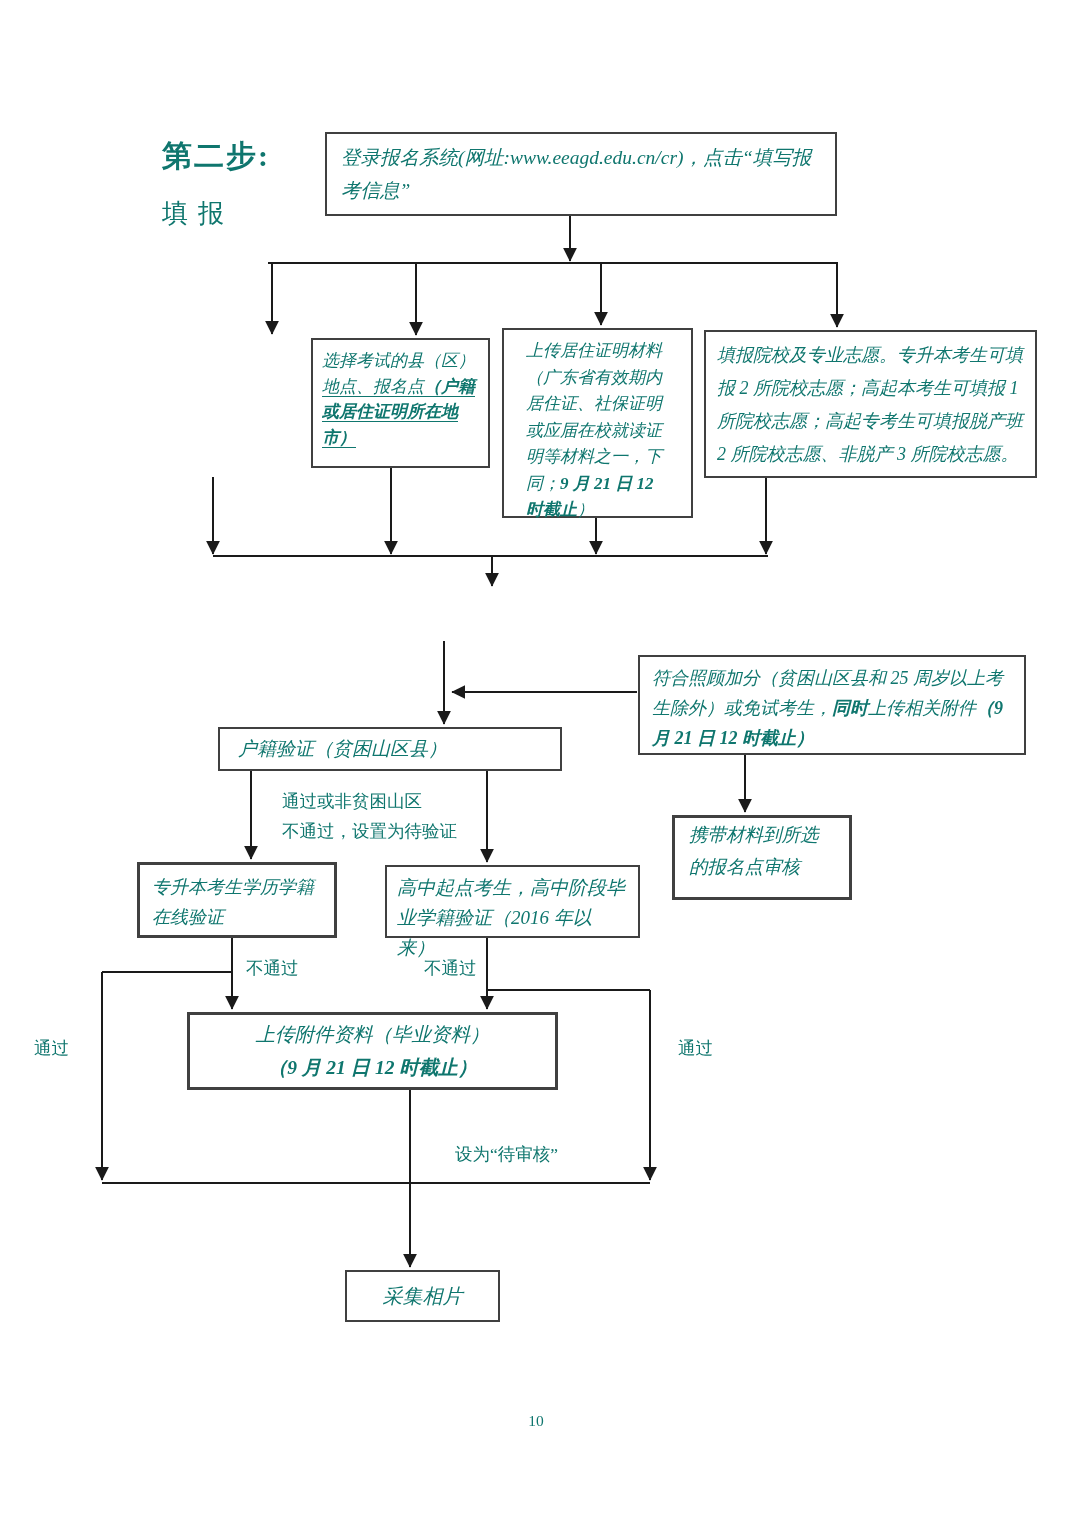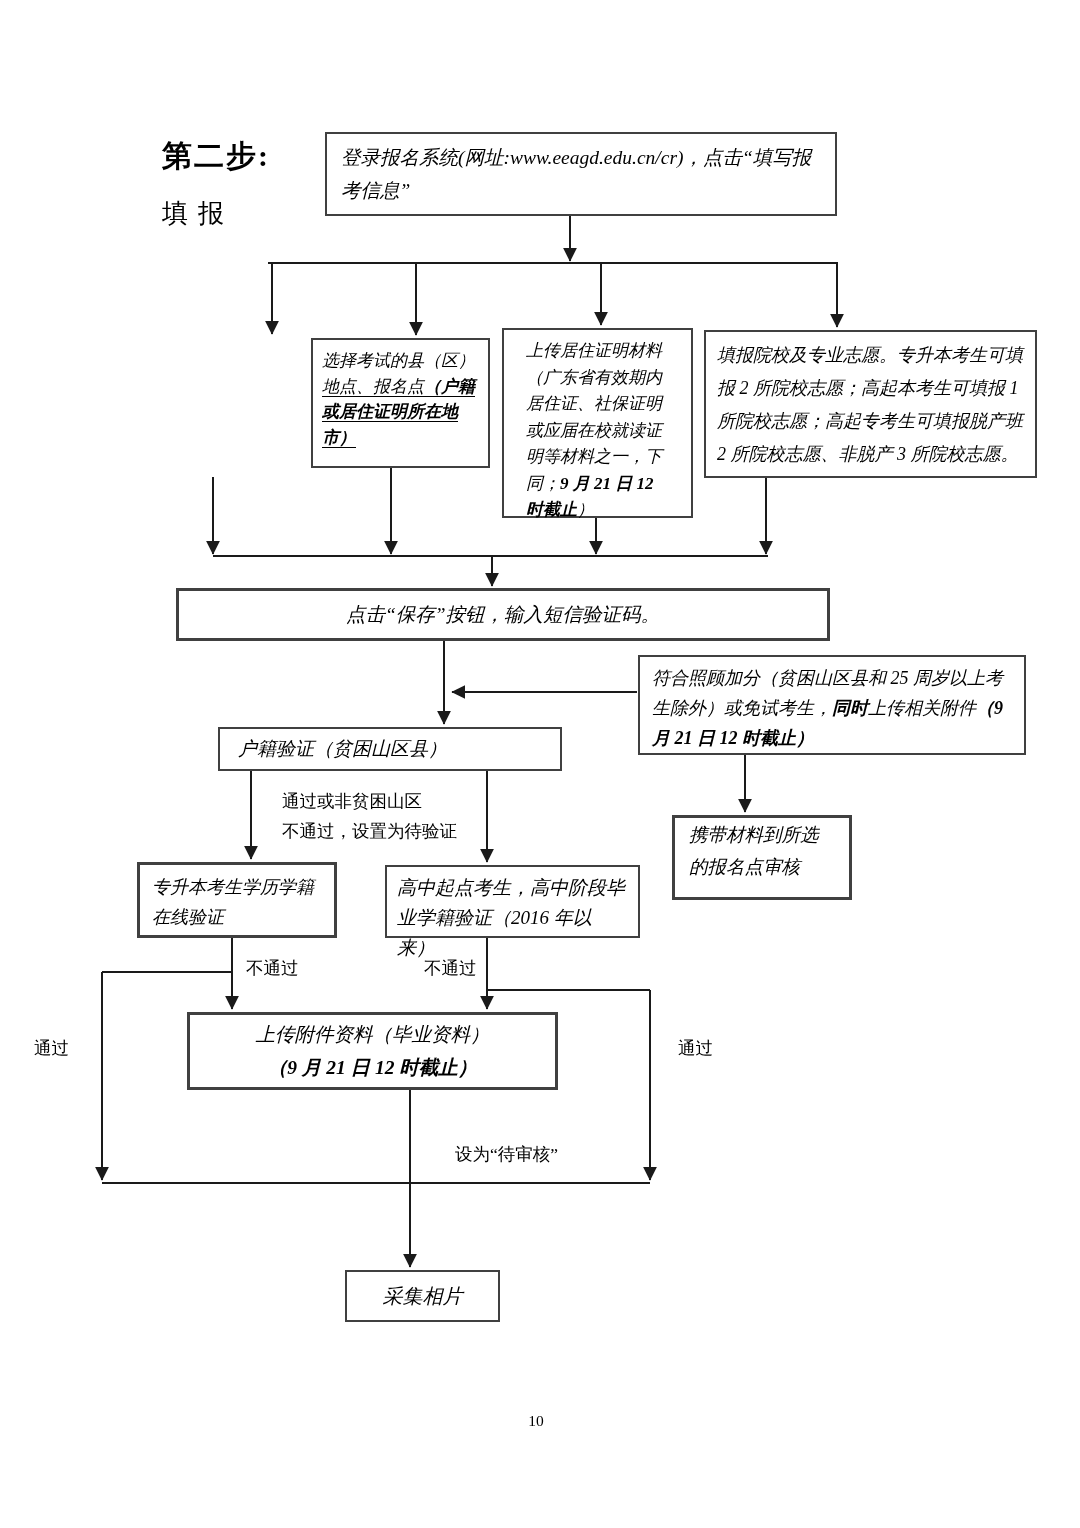--- a/index.html
+++ b/index.html
@@ -1,21 +1,21 @@
 <!DOCTYPE html>
 <html><head>
 <meta charset="utf-8">
 <style>
   html,body{margin:0;padding:0;background:#ffffff;}
   .page{
     position:relative;
     width:1072px;height:1528px;
     background:#ffffff;
     font-family:"Liberation Serif","DejaVu Serif",serif;
-    color:#000000;
+    color:#0f766e;
     overflow:hidden;
   }
   .box{
     position:absolute;box-sizing:border-box;
     border:2px solid #404040;background:#ffffff;
     font-size:17px;line-height:26px;
     padding:8px 10px;z-index:2;font-style:italic;
   }
   .thick{border-width:3px;}
   .center{display:flex;align-items:center;justify-content:center;text-align:center;}
@@ -91,23 +91,20 @@
   </div>
 
   <div class="box" style="left:502px;top:328px;width:191px;height:190px;line-height:26.5px;padding:8px 22px;">
     <span>上传居住证明材料（广东省有效期内居住证、社保证明或应届在校就读证明等材料之一，下同；</span><span class="b">9 月 21 日 12 时截止</span><span>）</span>
   </div>
 
   <div class="box" style="left:704px;top:330px;width:333px;height:148px;font-size:18px;line-height:33px;padding:7px 11px;">
     <span>填报院校及专业志愿。专升本考生可填报 2 所院校志愿；高起本考生可填报 1 所院校志愿；高起专考生可填报脱产班 2 所院校志愿、非脱产 3 所院校志愿。</span>
   </div>
 
-  <div class="box thick center" style="left:176px;top:588px;width:654px;height:53px;font-size:19.5px;">
-    <span>点击“保存”按钮，输入短信验证码。</span>
-  </div>
 
   <div class="box" style="left:638px;top:655px;width:388px;height:100px;font-size:18px;line-height:30px;padding:6px 12px;">
     <span>符合照顾加分（贫困山区县和 25 周岁以上考生除外）或免试考生，</span><span class="b">同时</span><span>上传相关附件</span><span class="b">（9 月 21 日 12 时截止）</span>
   </div>
 
   <div class="box vcenter" style="left:218px;top:727px;width:344px;height:44px;font-size:19px;padding:0 0 0 18px;">
     <span>户籍验证（贫困山区县）</span>
   </div>
 
   <div class="box thick" style="left:672px;top:815px;width:180px;height:85px;font-size:18.5px;line-height:32px;padding:1px 14px;">

